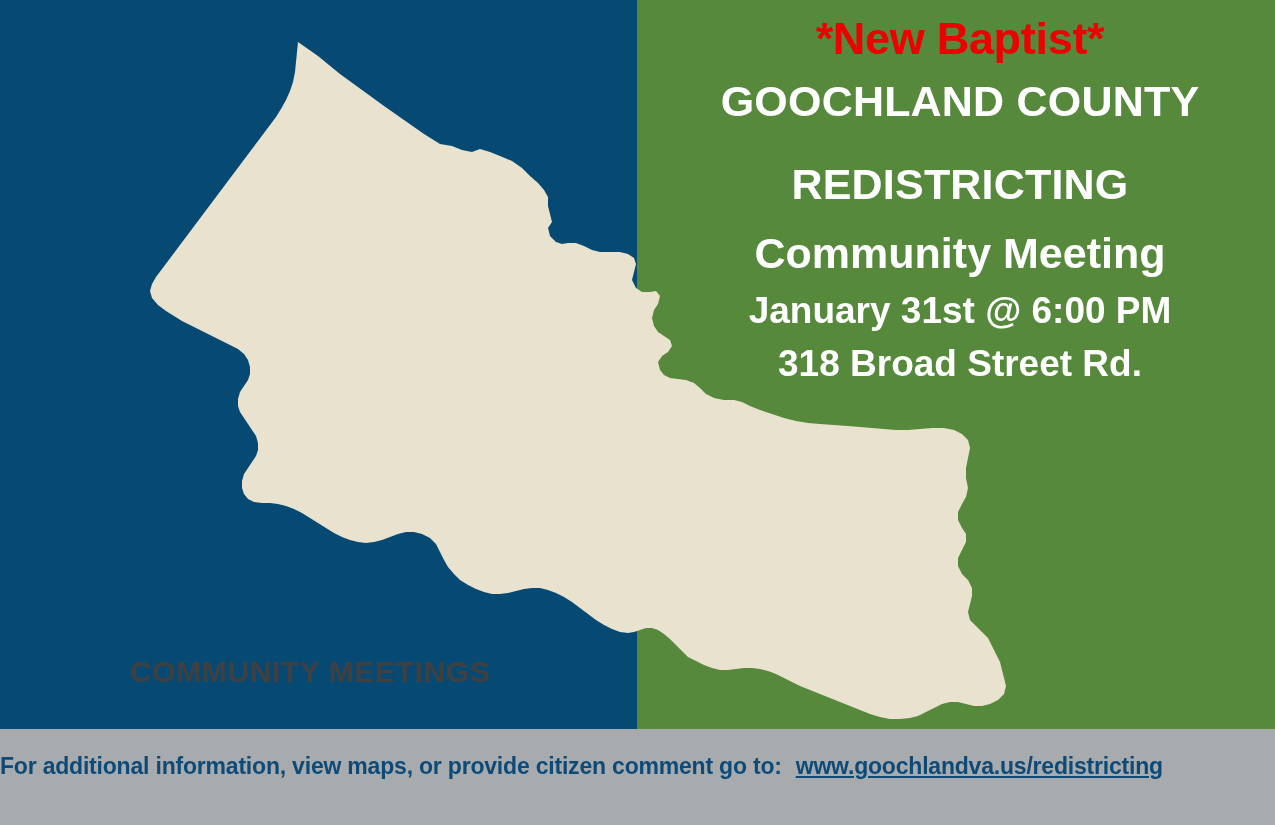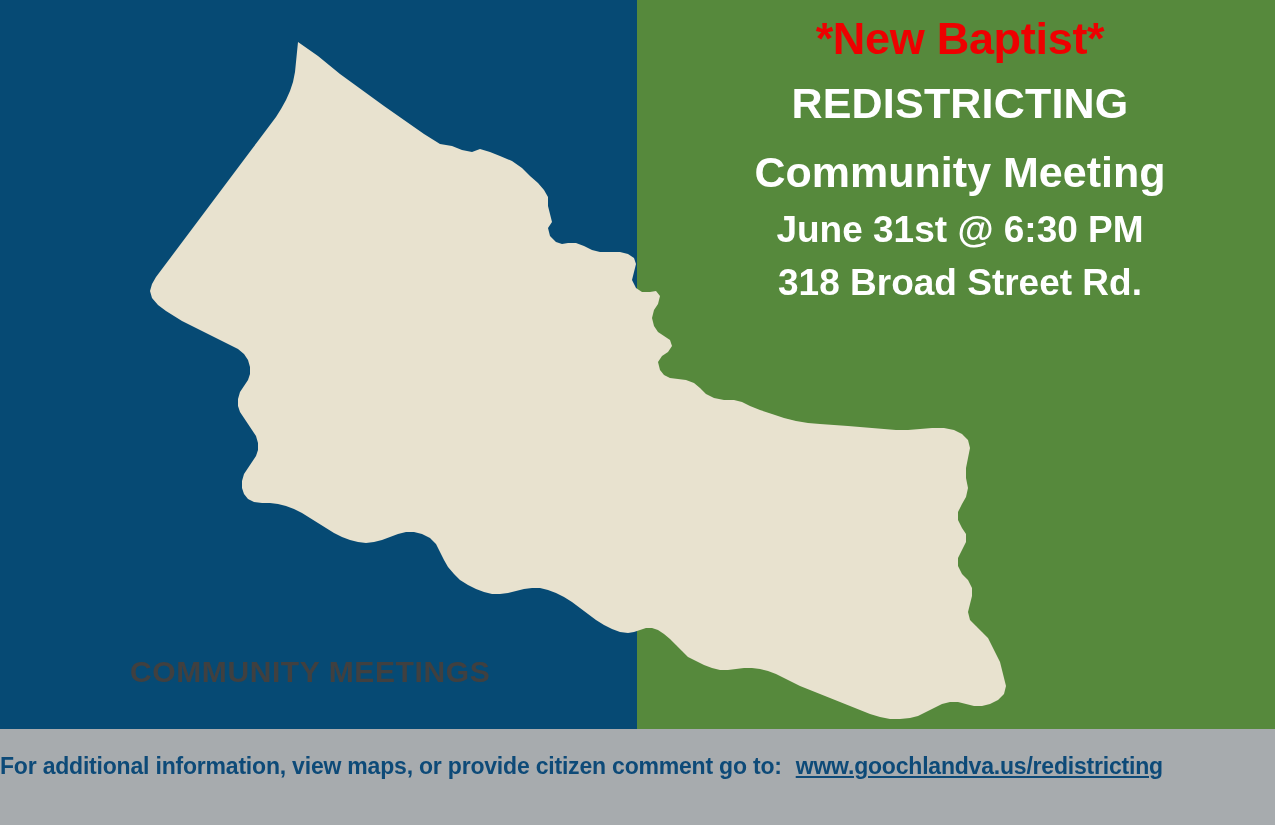--- a/index.html
+++ b/index.html
@@ -74,21 +74,21 @@
     margin-top: 8px;
   }
   .line-title1,
   .line-title2 {
     font-size: 43px;
     font-weight: bold;
     line-height: 63px;
     letter-spacing: 0.2px;
   }
   .line-title2 {
-    margin-top: 2px;
+    margin-top: 20px;
   }
   .line-subtitle {
     font-size: 43px;
     font-weight: bold;
     line-height: 62px;
     margin-top: 6px;
   }
   .line-when,
   .line-venue,
   .line-address {
@@ -180,23 +180,24 @@
            L 234,173 L 240,165 L 246,157 L 252,149 L 258,141 L 264,133 L 270,125
            L 276,117 L 281,109 L 286,100 L 290,91 L 293,82 L 295,72 L 296,62
            L 297,52 Z"></path>
     </svg>
   </div>
 
   <div class="community-meetings">COMMUNITY MEETINGS</div>
 
   <div class="green-text">
     <div class="line-new-meeting">*New Baptist*</div>
+    <div class="line-title1">GOOCHLAND COUNTY</div>
     <div class="line-title2">REDISTRICTING</div>
     <div class="line-subtitle">Community Meeting</div>
-    <div class="line-when">June 31st @ 6:30 PM</div>
+    <div class="line-when">January 31st @ 6:00 PM</div>
     <div class="line-address">318 Broad Street Rd.</div>
   </div>
 
   <div class="banner-text">
     <span>For additional information, view maps, or provide citizen comment go to:</span><a class="banner-url" href="#">www.goochlandva.us/redistricting</a>
   </div>
 
 </div>
 
 </body></html>

